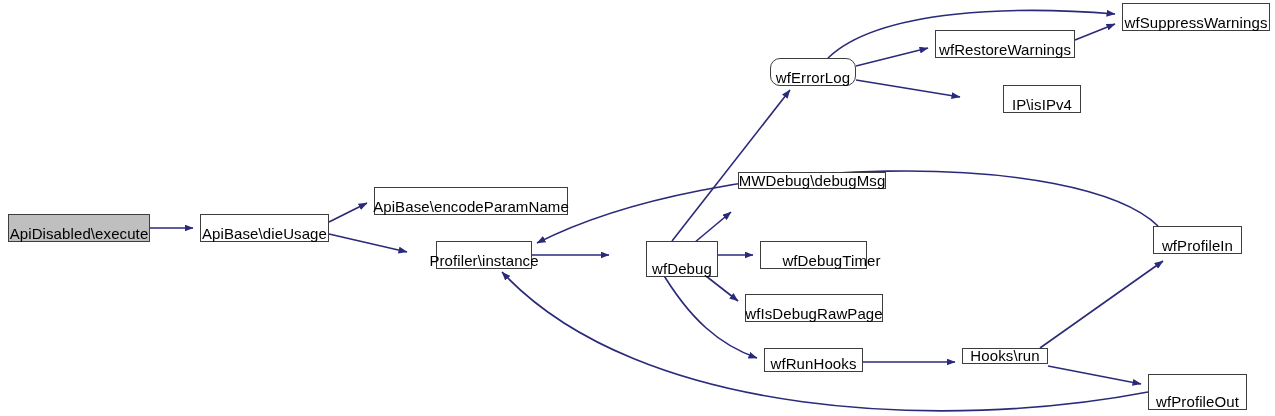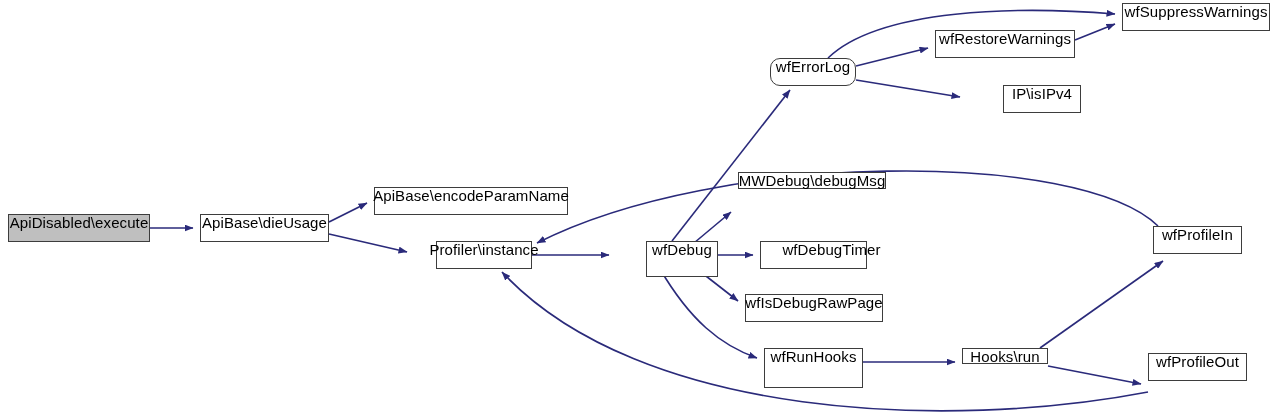--- a/index.html
+++ b/index.html
@@ -22,21 +22,21 @@
     width: 1275px;
     height: 416px;
   }
   .node {
     position: absolute;
     box-sizing: border-box;
     border: 1px solid #3d3d3d;
     background: #ffffff;
     color: #000000;
     display: flex;
-    align-items: flex-start;
+    align-items: flex-end;
     justify-content: center;
     font-size: 15px;
     line-height: 1;
     white-space: nowrap;
     letter-spacing: 0.1px;
     z-index: 2;
   }
   .node.highlight {
     background: #bfbfbf;
   }
@@ -107,27 +107,27 @@
       </div>
       <div class="node" style="left: 738px; top: 172px; width: 148px; height: 17px;">
         <span class="node-label">MWDebug\debugMsg</span>
       </div>
       <div class="node" style="left: 760px; top: 241px; width: 107px; height: 28px; padding-left: 36px;">
         <span class="node-label">wfDebugTimer</span>
       </div>
       <div class="node" style="left: 745px; top: 294px; width: 138px; height: 28px;">
         <span class="node-label">wfIsDebugRawPage</span>
       </div>
-      <div class="node" style="left: 764px; top: 348px; width: 99px; height: 40px;">
+      <div class="node" style="left: 764px; top: 348px; width: 99px; height: 24px;">
         <span class="node-label">wfRunHooks</span>
       </div>
       <div class="node" style="left: 962px; top: 348px; width: 86px; height: 16px;">
         <span class="node-label">Hooks\run</span>
       </div>
       <div class="node" style="left: 1153px; top: 226px; width: 89px; height: 28px;">
         <span class="node-label">wfProfileIn</span>
       </div>
-      <div class="node" style="left: 1148px; top: 353px; width: 99px; height: 28px;">
+      <div class="node" style="left: 1148px; top: 374px; width: 99px; height: 36px;">
         <span class="node-label">wfProfileOut</span>
       </div>
     </div>
 
 </div>
 
 </body></html>

